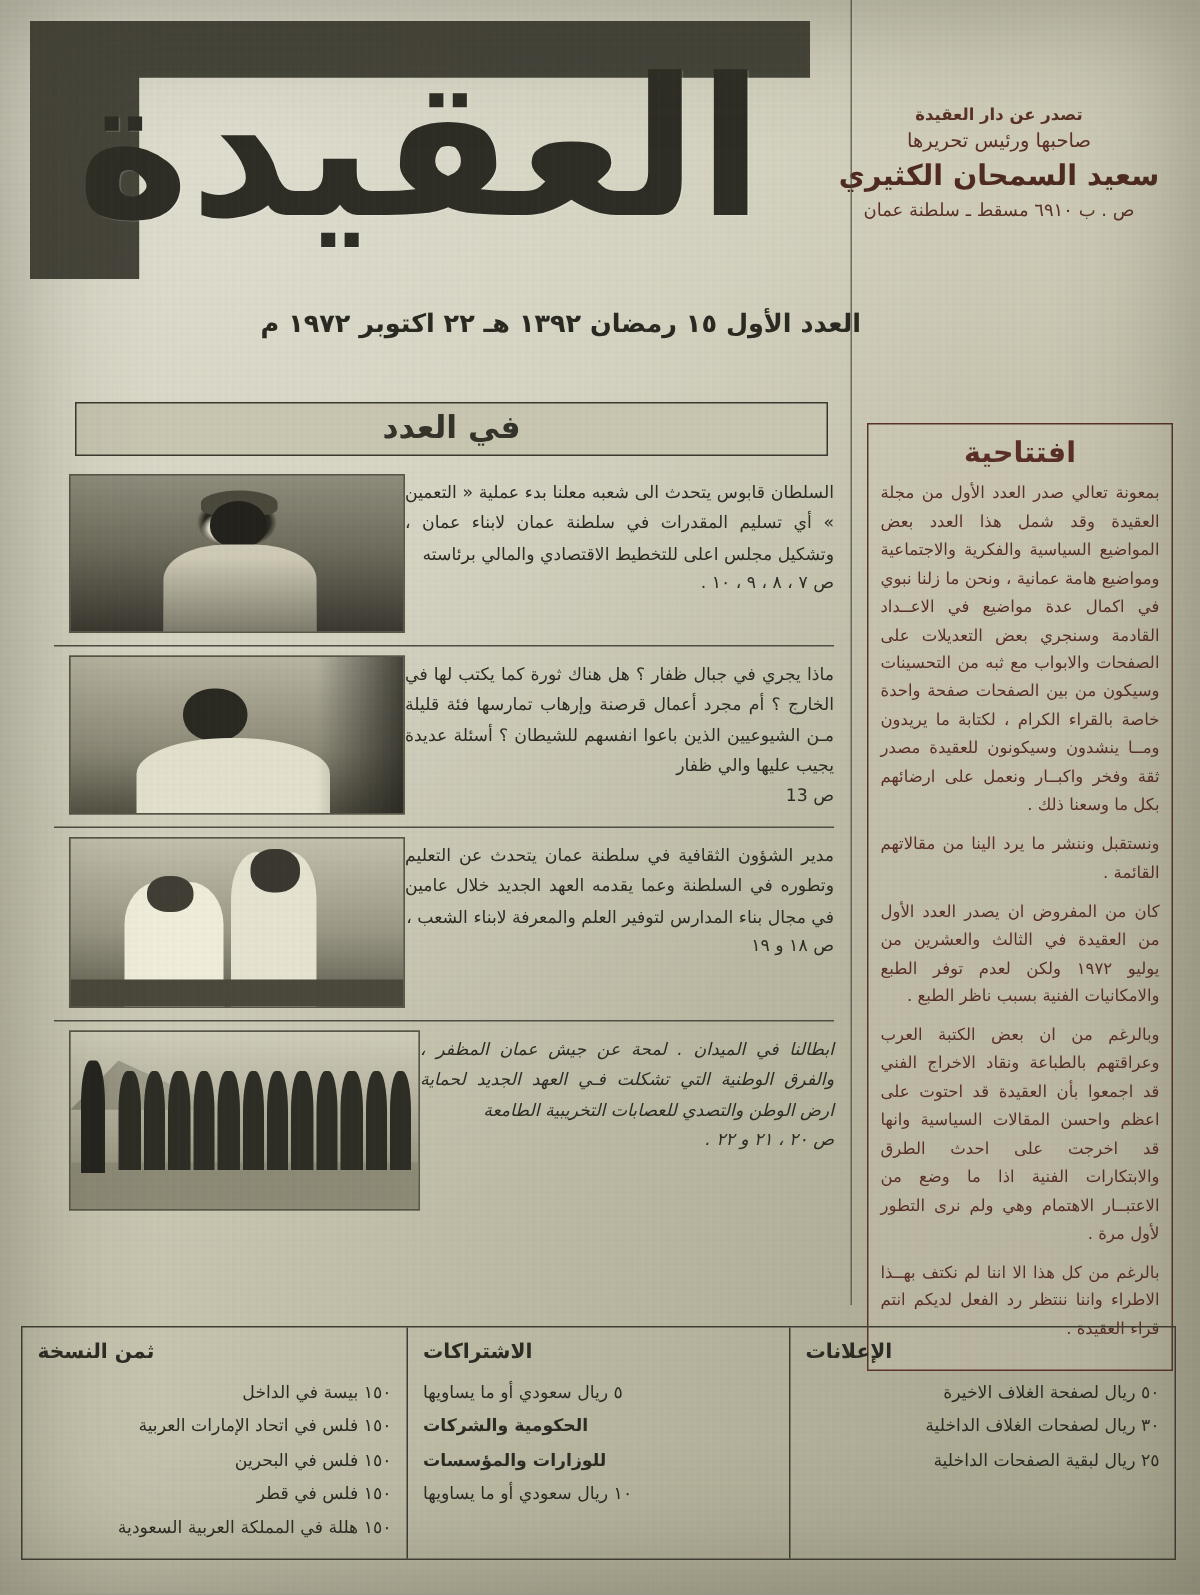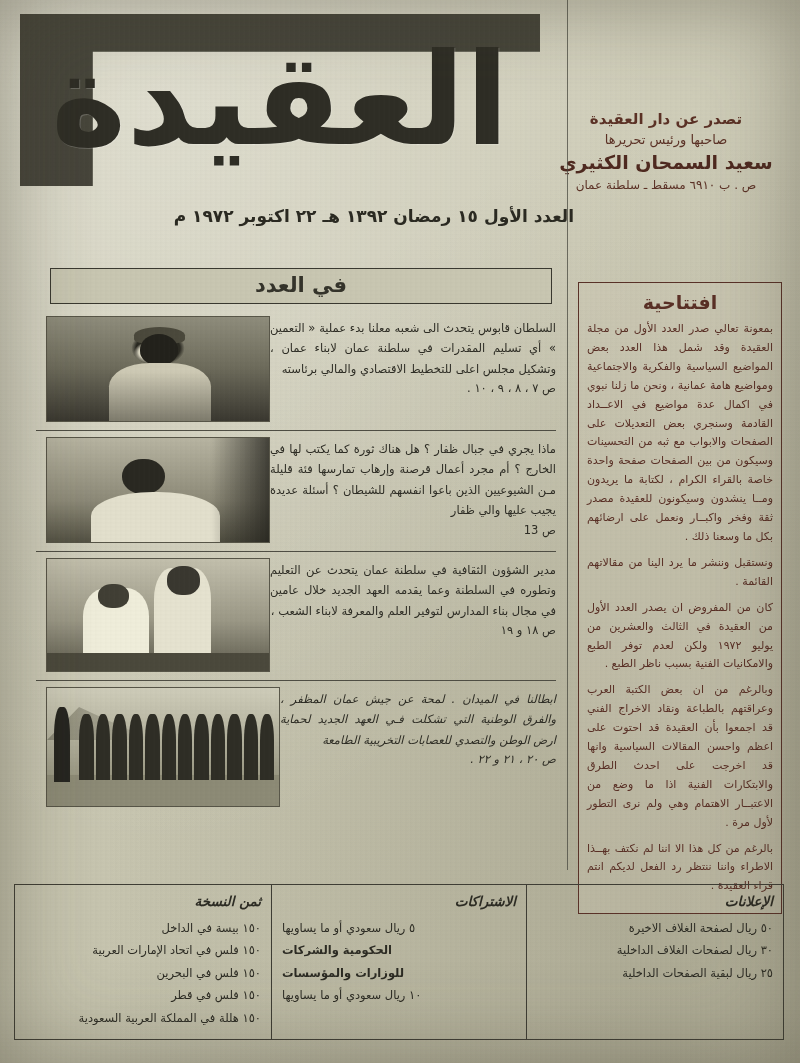--- a/index.html
+++ b/index.html
@@ -81,26 +81,25 @@
   .pub-box {
     position: absolute;
     left: 536px;
     top: 70px;
     width: 232px;
     text-align: center;
     color: #4a2b22;
     direction: rtl;
   }
   .pub-line1 {
-    font-size: 15px;
+    font-size: 11px;
     font-weight: bold;
     letter-spacing: 0.5px;
     margin-bottom: 4px;
     color: #5c3226;
-    margin-top: 40px;
   }
   .pub-line2 {
     font-size: 13px;
     margin-bottom: 4px;
     color: #5c3226;
   }
   .pub-name {
     font-size: 19px;
     font-weight: bold;
     margin-bottom: 5px;
@@ -354,26 +353,25 @@
     flex-direction: row-reverse;
   }
   .fcol {
     flex: 1 1 33.33%;
     padding: 8px 10px;
     box-sizing: border-box;
     direction: rtl;
   }
   .fcol.mid { border-right: 1px solid #3f3e35; border-left: 1px solid #3f3e35; }
   .fhead {
-    text-align: right;
+    text-align: left;
     font-size: 13.5px;
     font-weight: bold;
     color: #2d2c24;
     margin-bottom: 8px;
-    font-style: italic;
   }
   .frow {
     font-size: 11.5px;
     color: #2d2c24;
     line-height: 1.95;
     text-align: right;
   }
   .fcol.mid .frow, .fcol.mid .fsub { text-align: left; }
   .fsub {
     font-size: 11.5px;

